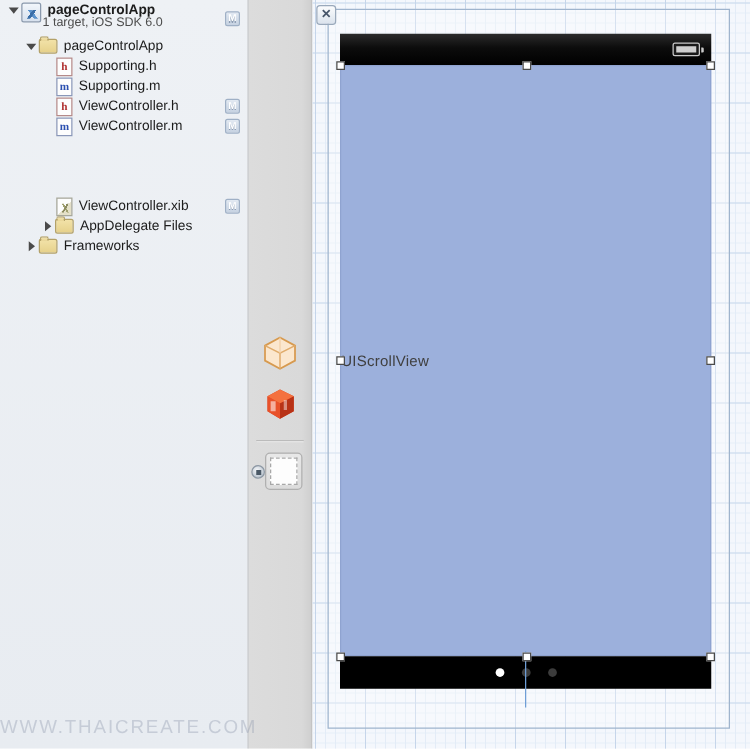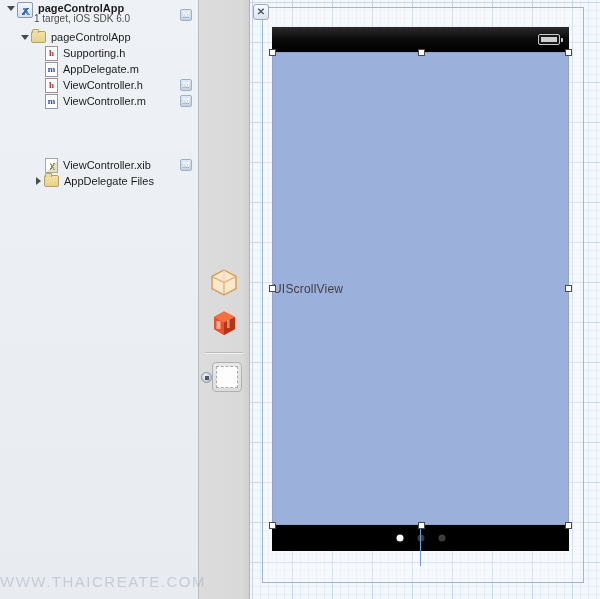--- a/index.html
+++ b/index.html
@@ -426,21 +426,21 @@
       <span class="nav-label">pageControlApp</span>
     </div>
 
     <div class="nav-row" style="padding-left:45px;">
       <span class="icon ico-file h">h</span>
       <span class="nav-label">Supporting.h</span>
     </div>
 
     <div class="nav-row" style="padding-left:45px;">
       <span class="icon ico-file m">m</span>
-      <span class="nav-label">AppDelegate.m</span>
+      <span class="nav-label">Supporting.m</span>
     </div>
 
     <div class="nav-row" style="padding-left:45px;">
       <span class="icon ico-file h">h</span>
       <span class="nav-label">ViewController.h</span>
       <span class="badge-m">M</span>
     </div>
 
     <div class="nav-row" style="padding-left:45px;">
       <span class="icon ico-file m">m</span>
@@ -453,20 +453,25 @@
       <span class="nav-label">ViewController.xib</span>
       <span class="badge-m">M</span>
     </div>
 
     <div class="nav-row" style="padding-left:32px;">
       <span class="disclosure closed"></span>
       <span class="icon ico-folder"></span>
       <span class="nav-label">AppDelegate Files</span>
     </div>
 
+    <div class="nav-row" style="padding-left:19px;">
+      <span class="disclosure closed"></span>
+      <span class="icon ico-folder"></span>
+      <span class="nav-label">Frameworks</span>
+    </div>
 
 
   </div>
 
   <div id="utility">
 
     <div class="obj-item" style="top:265px;">
       <svg class="cube-wire" viewBox="0 0 30 30" width="30" height="30">
         <polygon points="15,3 27,9.5 27,21.5 15,28 3,21.5 3,9.5" fill="#fbe7ce" stroke="#d79a4f" stroke-width="1.4"></polygon>
         <polyline points="3,9.5 15,15.5 27,9.5" fill="none" stroke="#e0ab6a" stroke-width="1.2"></polyline>

